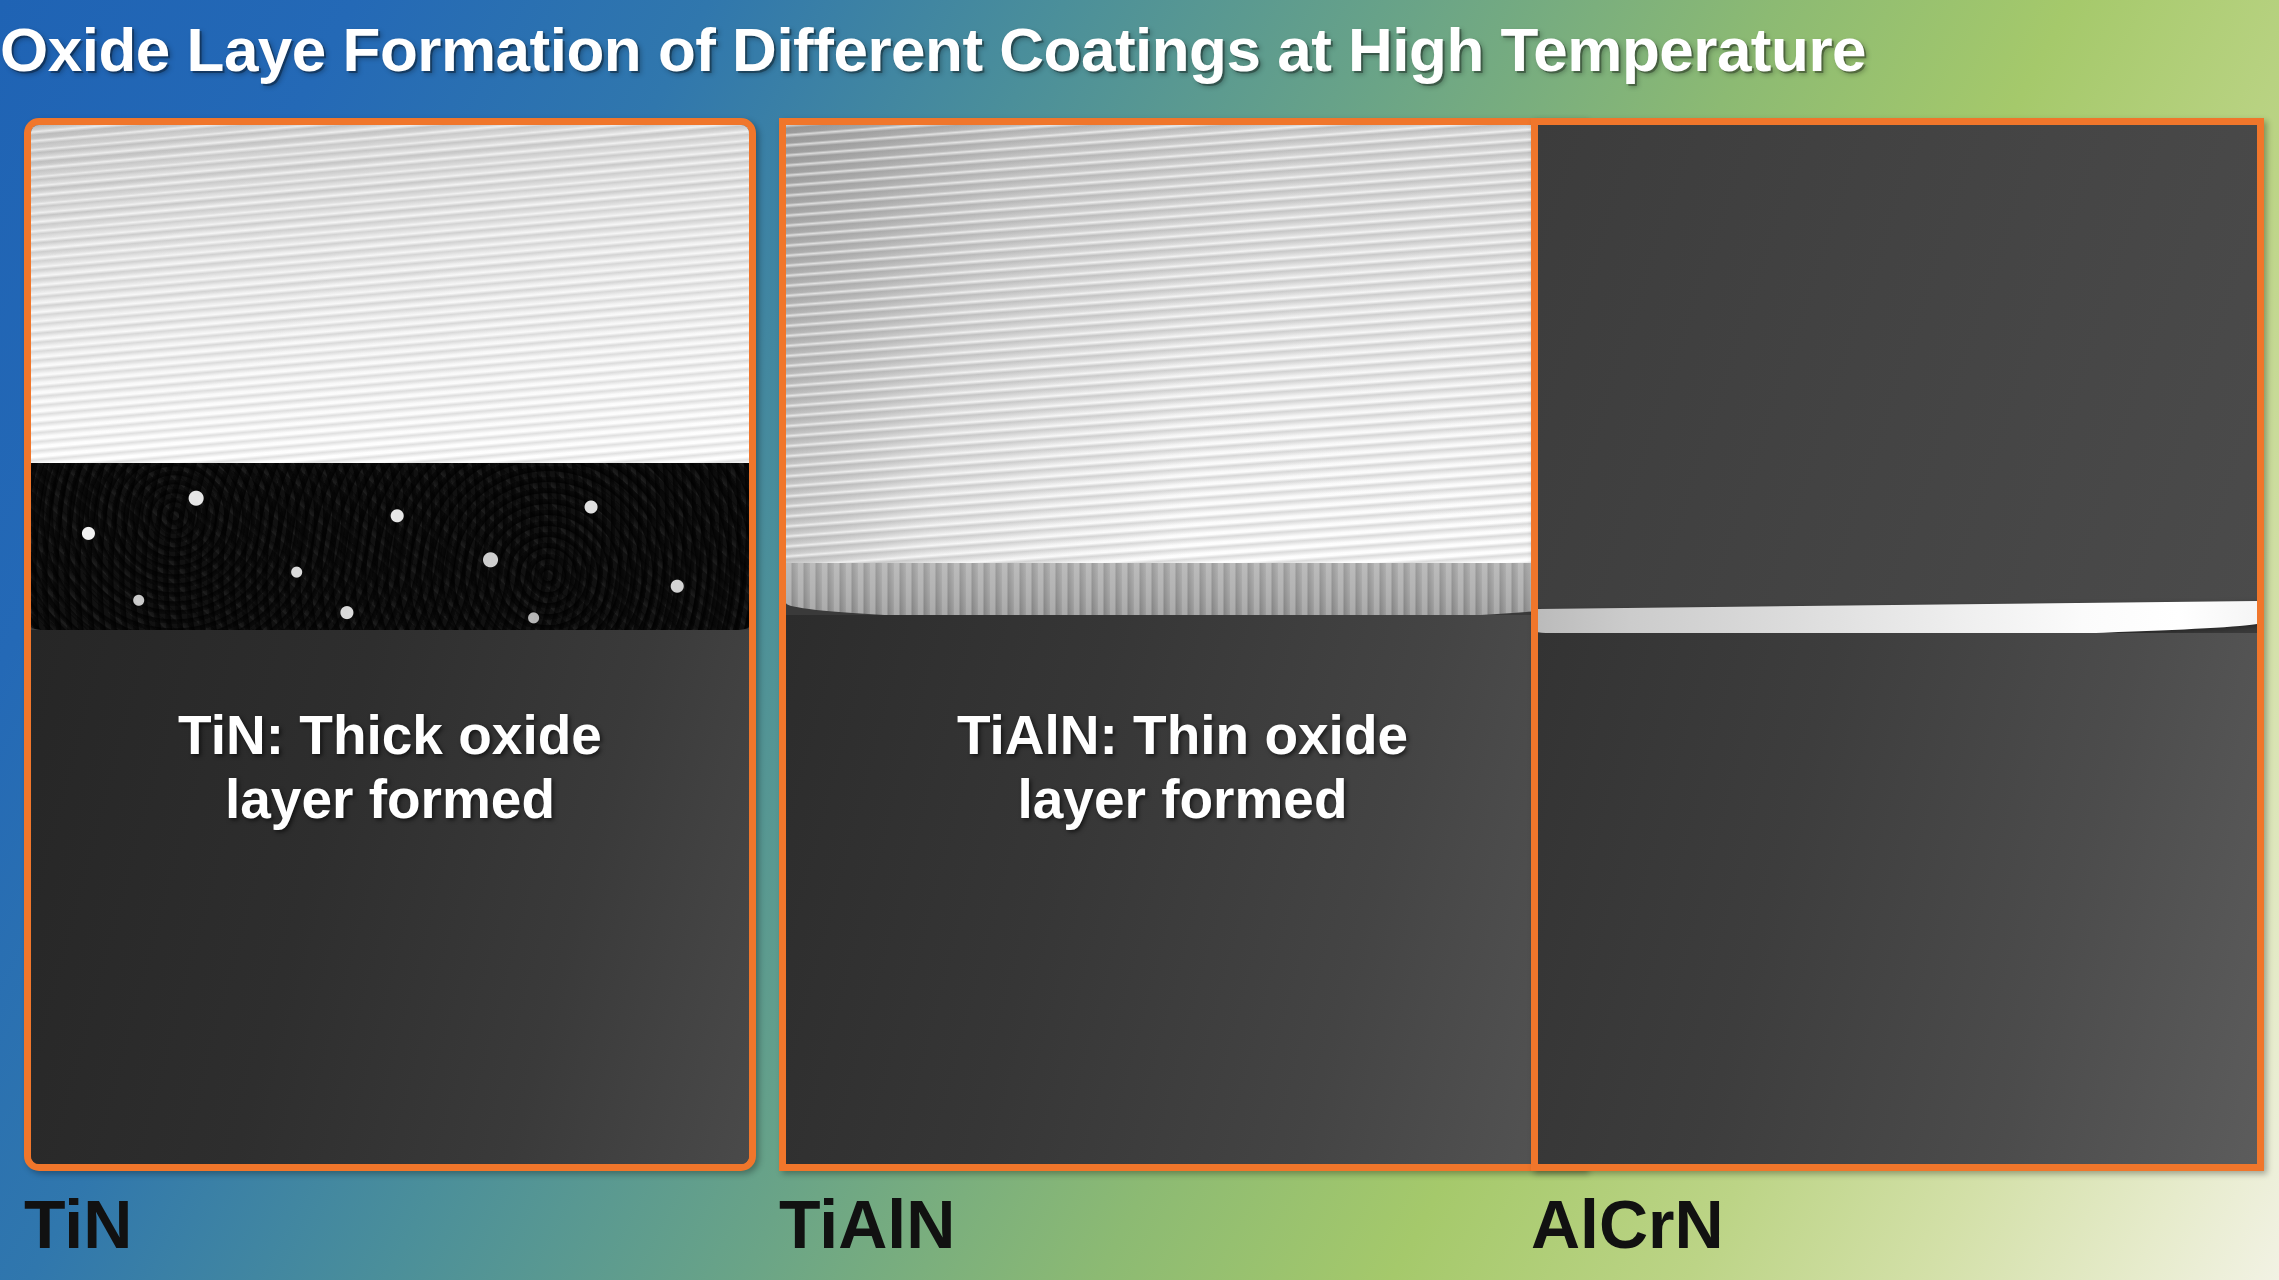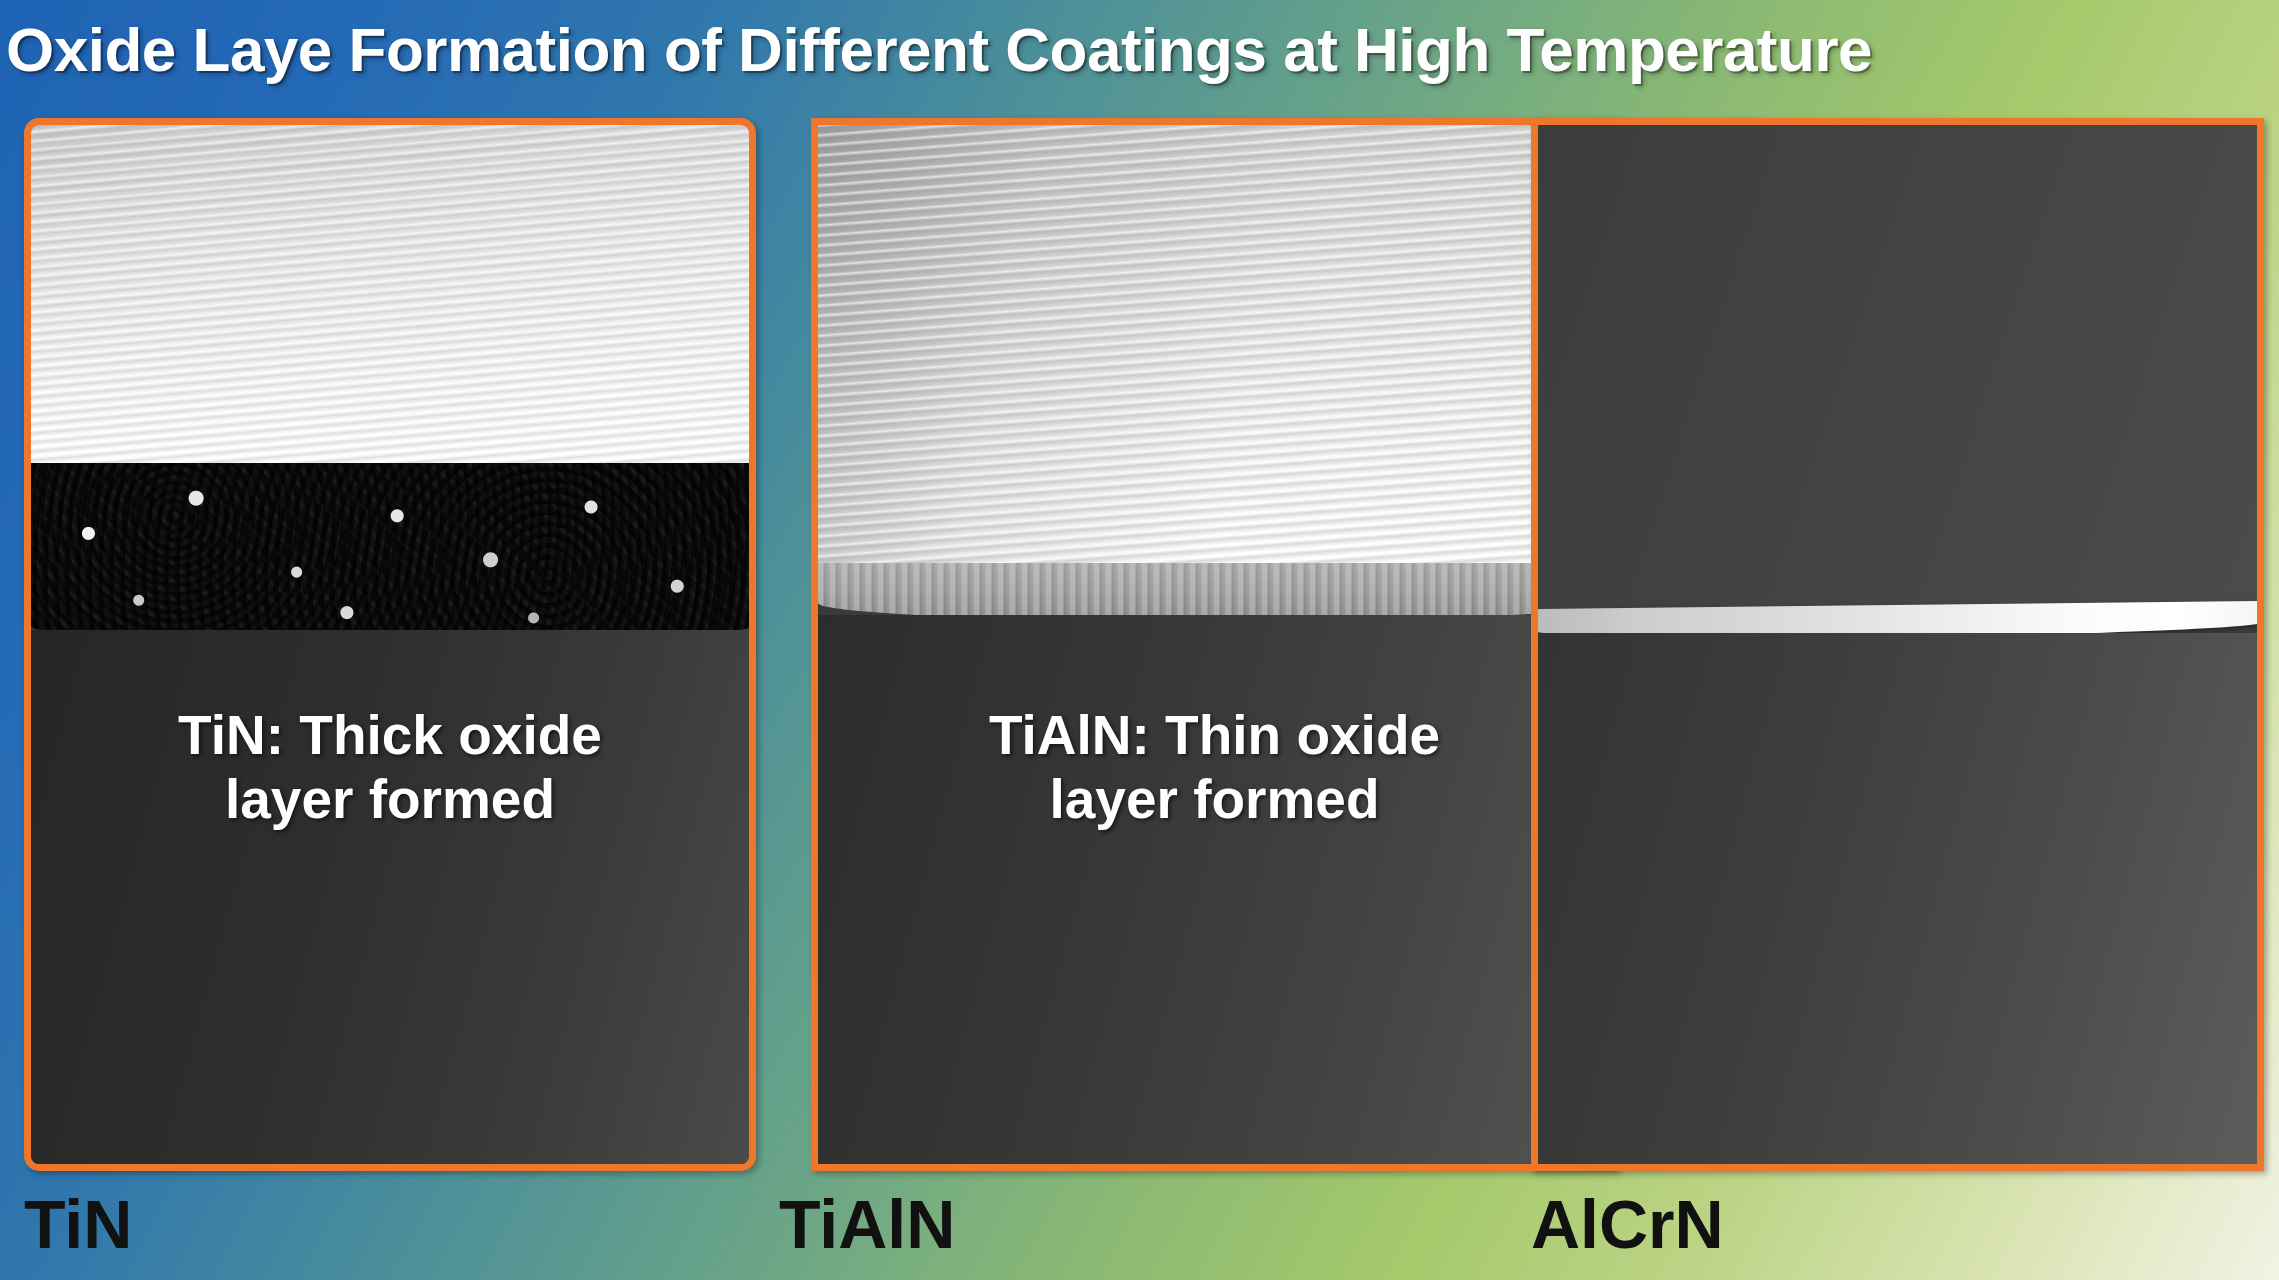--- a/index.html
+++ b/index.html
@@ -25,21 +25,21 @@
         #e6ebcb 95%,
         #f2f2e4 100%);
     overflow: hidden;
   }
 
   
   #title {
     position: absolute;
     left: 0; top: 14px;
     width: 1872px;
-    text-align: right;
+    text-align: left;
     font-size: 62px;
     font-weight: bold;
     color: #ffffff;
     letter-spacing: -0.5px;
     text-shadow:
       2px 2px 0 rgba(0,0,0,0.30),
       3px 3px 5px rgba(0,0,0,0.28);
     white-space: nowrap;
   }
 
@@ -48,21 +48,21 @@
     position: absolute;
     top: 118px;
     height: 1053px;
     border: 7px solid #f0762b;
     box-sizing: border-box;
     overflow: hidden;
     background: #3a3a3a;
     box-shadow: 3px 3px 6px rgba(0,0,0,0.30);
   }
   #panel-1 { left: 24px;   width: 732px; border-radius: 15px; }
-  #panel-2 { left: 779px;  width: 807px; margin-left: 32px; }
+  #panel-2 { left: 779px;  width: 807px; }
   #panel-3 { left: 1531px; width: 733px; }
 
   .micrograph {
     position: absolute;
     inset: 0;
     overflow: hidden;
   }
 
   
   .p1-top {

